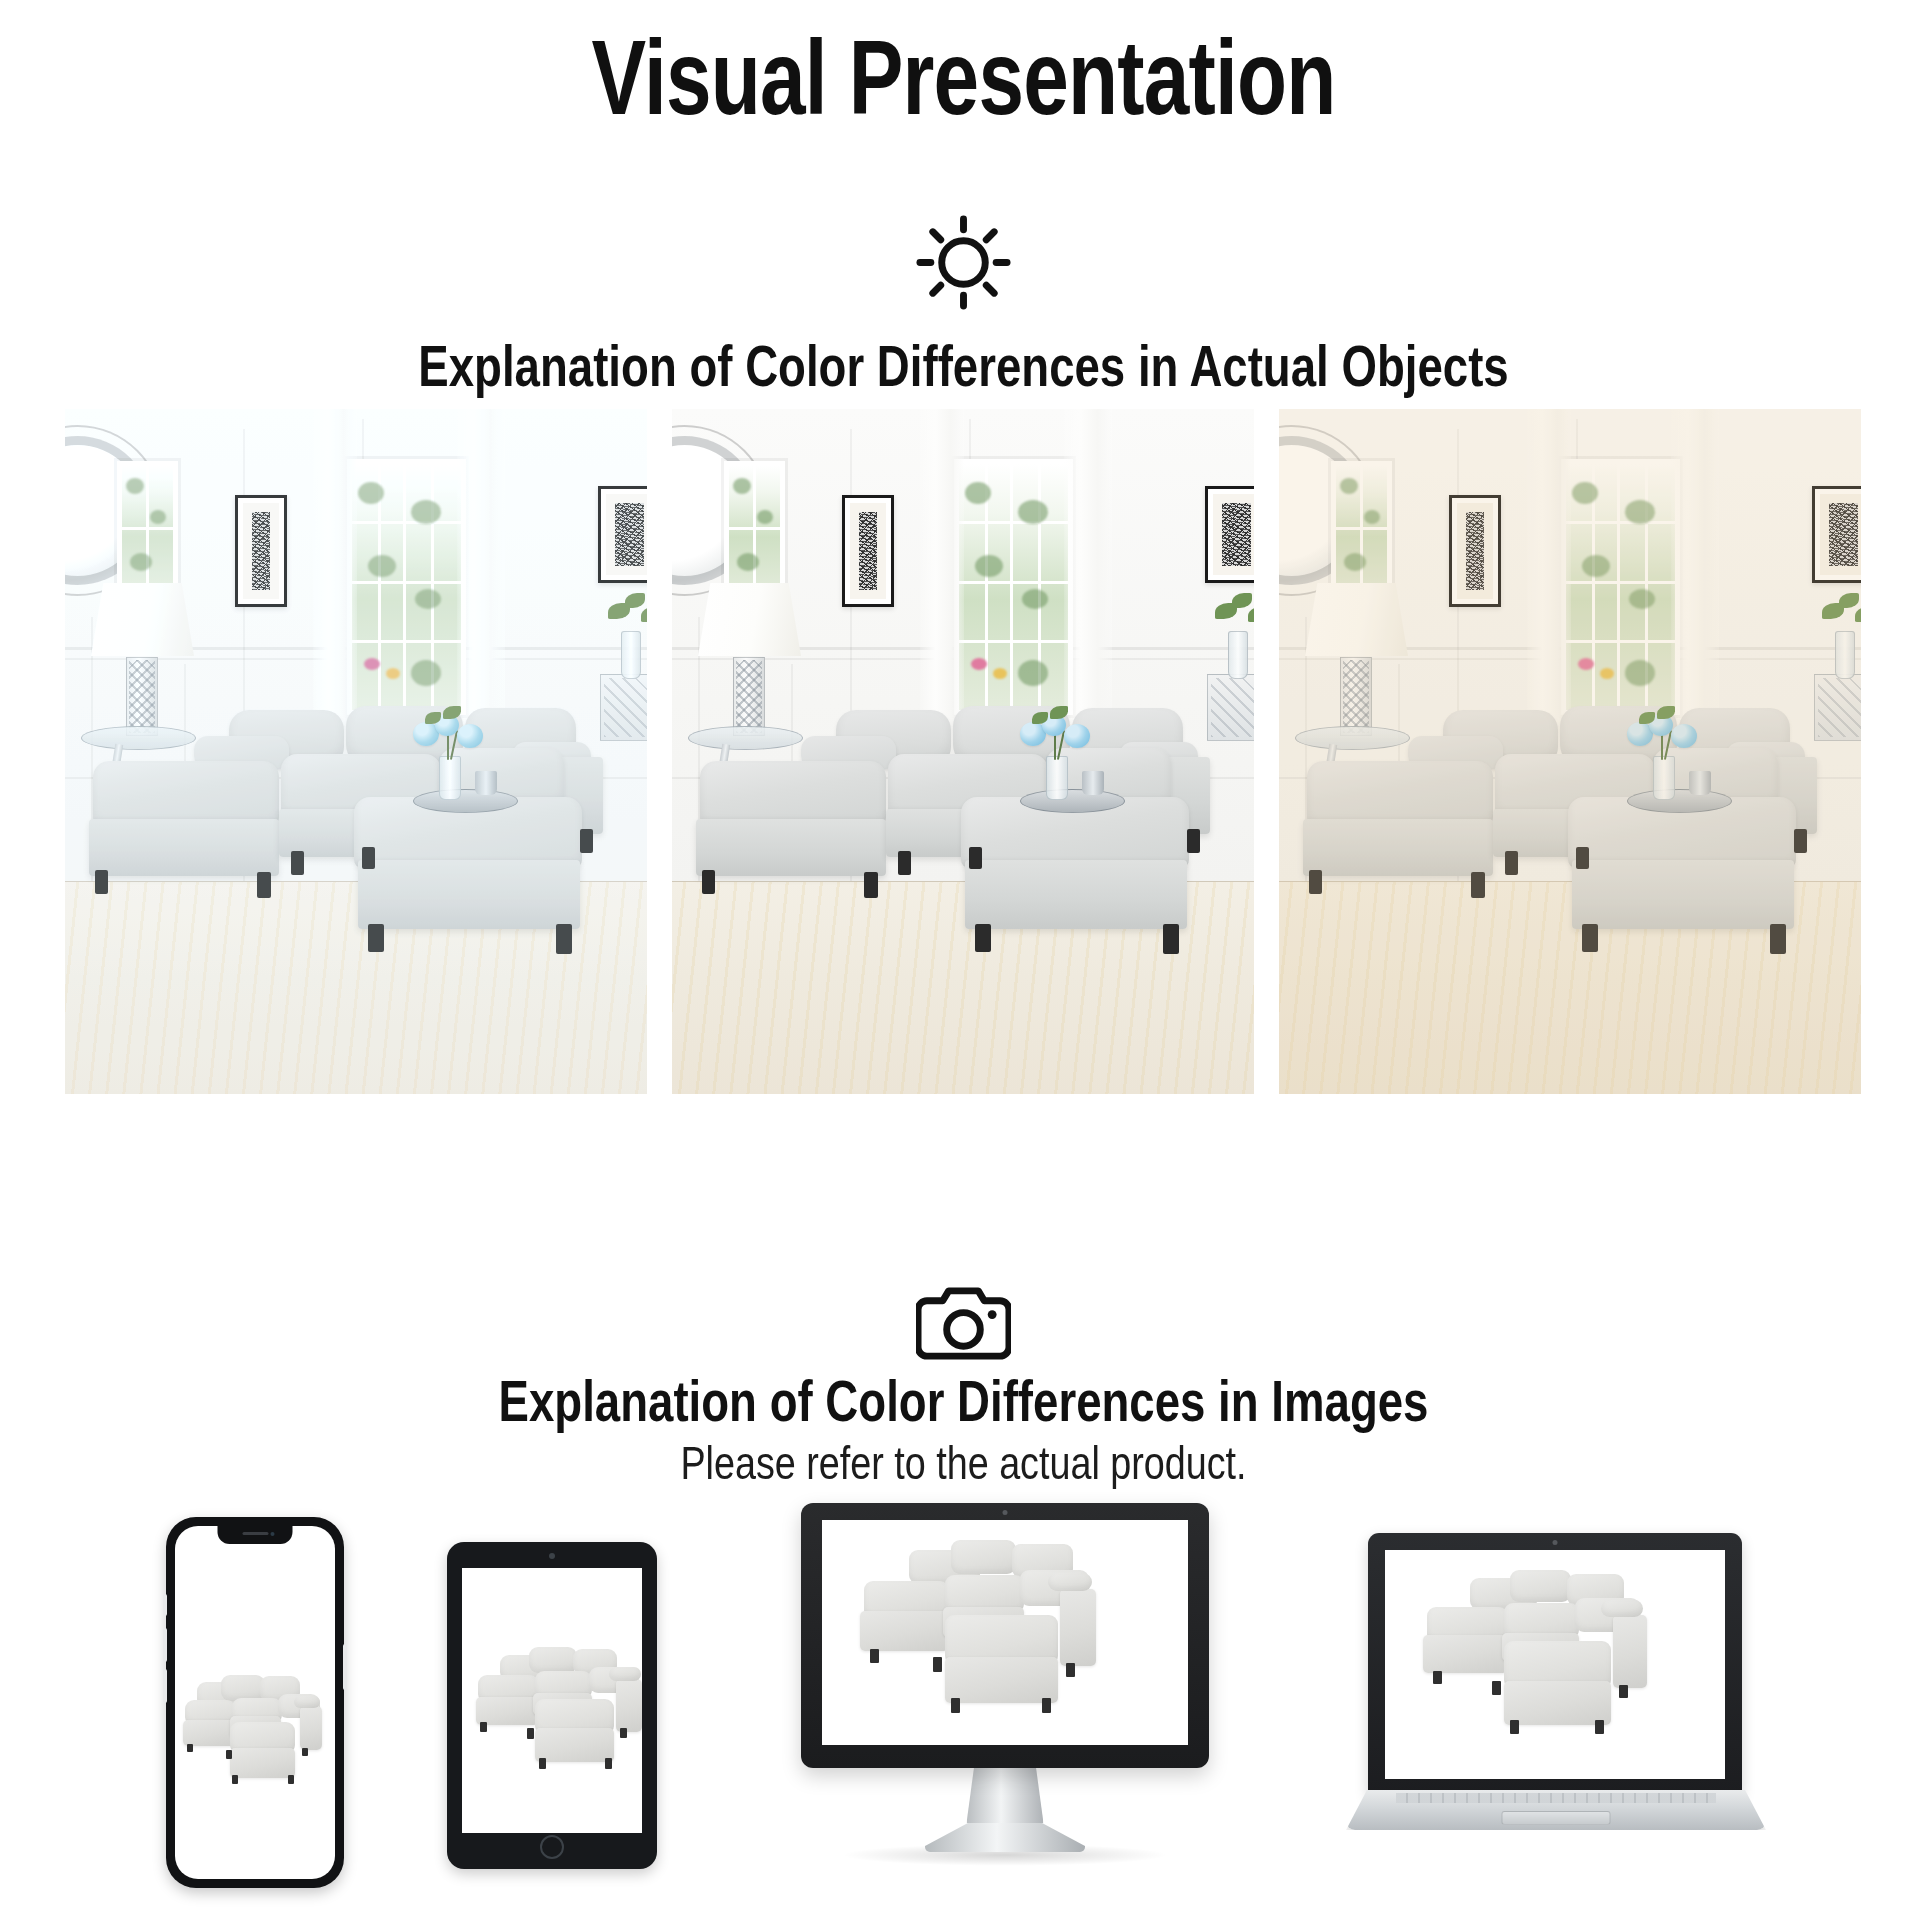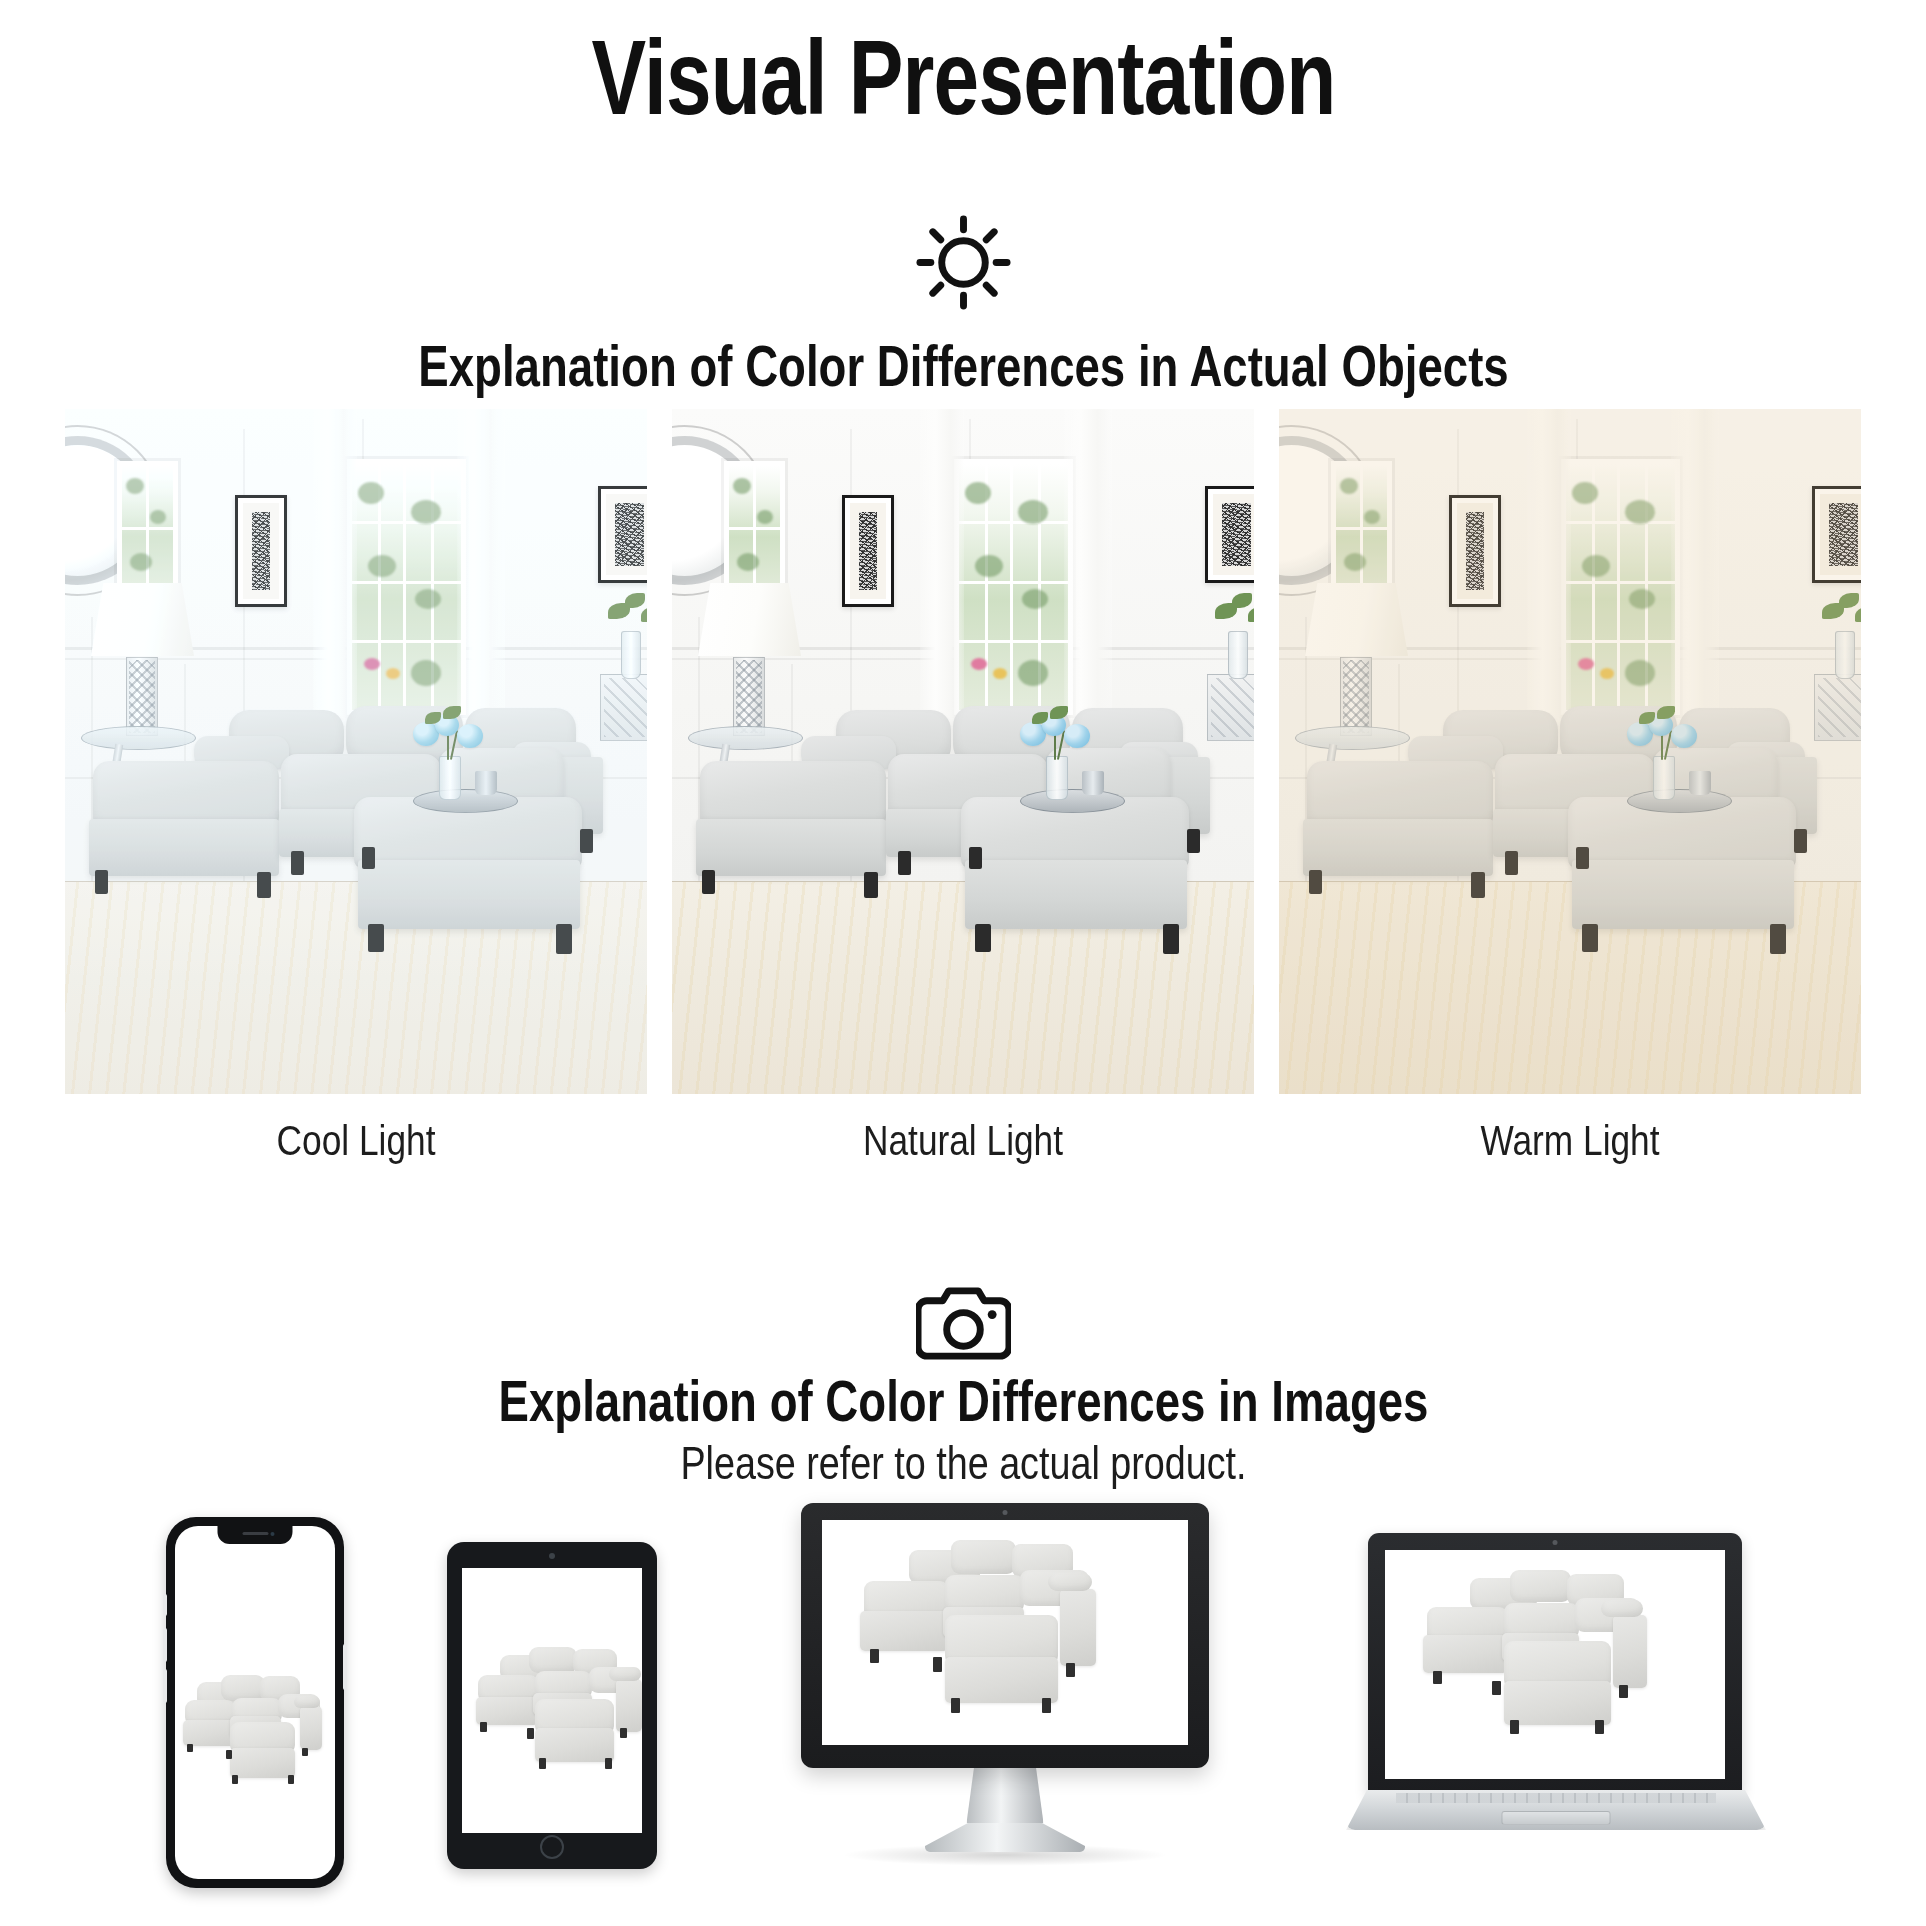--- a/index.html
+++ b/index.html
@@ -549,25 +549,20 @@
         <div class="stem" style="left:388px;top:321px;height:30px;transform:rotate(12deg);"></div>
         <div class="hydrangea" style="left:348px;top:313px;width:26px;height:24px;"></div>
         <div class="hydrangea" style="left:370px;top:305px;width:24px;height:22px;"></div>
         <div class="hydrangea" style="left:392px;top:315px;width:26px;height:24px;"></div>
         <div class="greenleaf" style="left:378px;top:297px;width:18px;height:13px;"></div>
         <div class="greenleaf" style="left:360px;top:303px;width:16px;height:12px;"></div>
       </div>
     </div>
   </div>
 
-  <div class="caption-row">
-    <div class="caption">Cool Light</div>
-    <div class="caption">Natural Light</div>
-    <div class="caption">Warm Light</div>
-  </div>
 
   <div class="icon-wrap" style="left:916px;top:1282px;width:95px;height:83px;">
     <svg width="95" height="83" viewBox="0 0 96 84">
       <path d="M33 9 h30 l6 10 h16 a9 9 0 0 1 9 9 v38 a9 9 0 0 1 -9 9 h-74 a9 9 0 0 1 -9 -9 v-38 a9 9 0 0 1 9 -9 h16 z" fill="none" stroke="#111" stroke-width="7" stroke-linejoin="round"></path>
       <circle cx="48" cy="48" r="17" fill="none" stroke="#111" stroke-width="7"></circle>
       <circle cx="77" cy="33" r="4.5" fill="#111"></circle>
     </svg>
   </div>
 
   <div class="section-title" style="top:1368px;">Explanation of Color Differences in Images</div>

